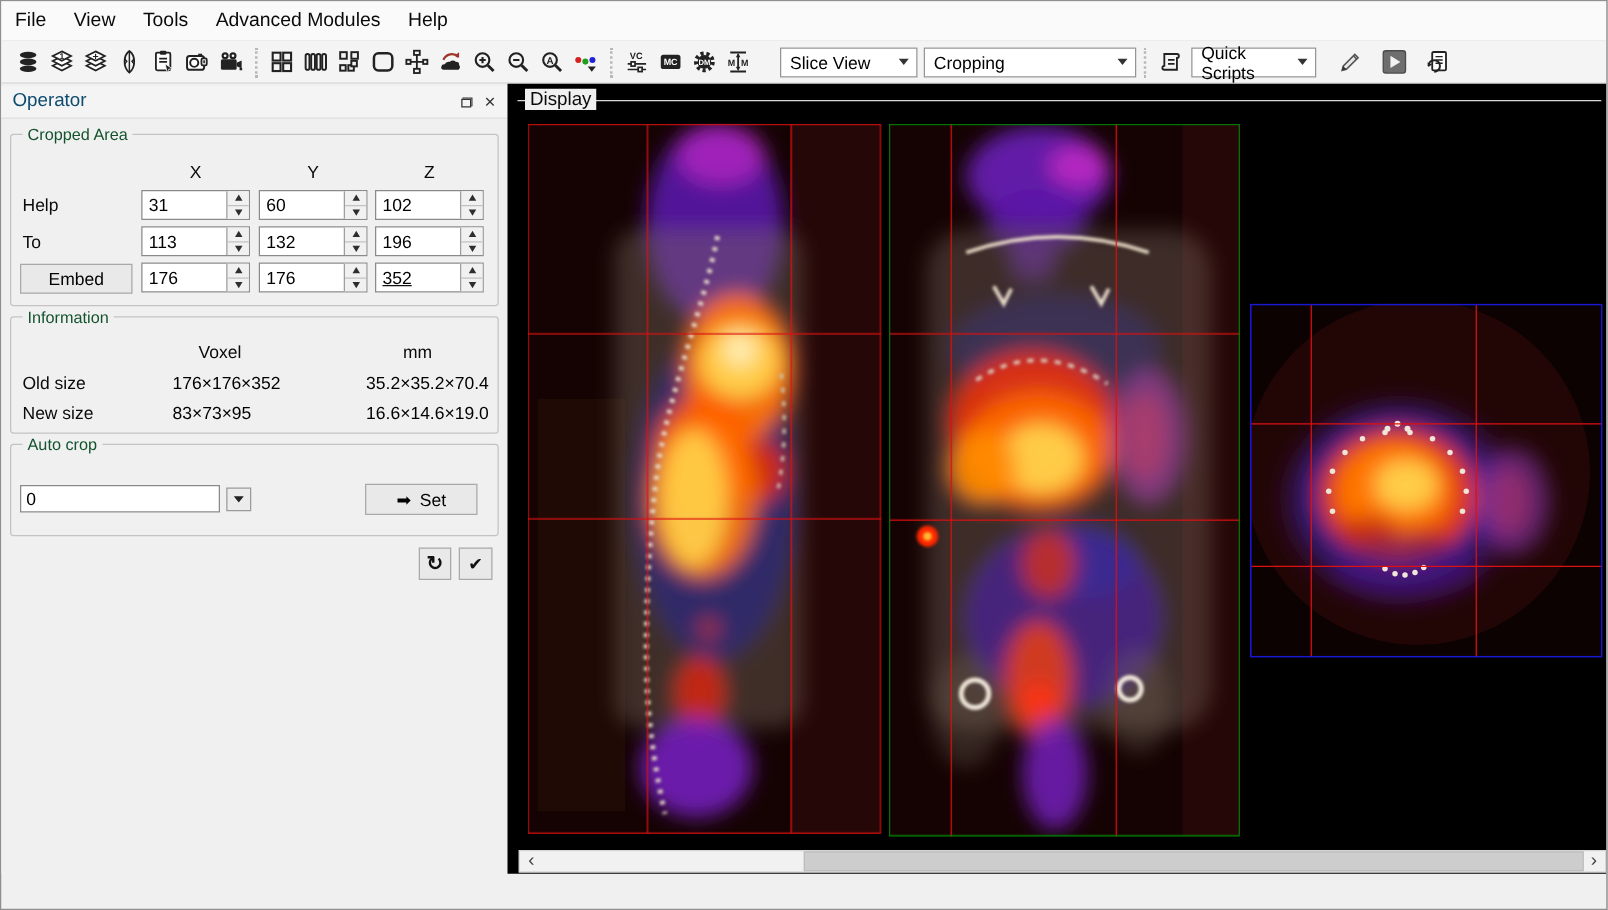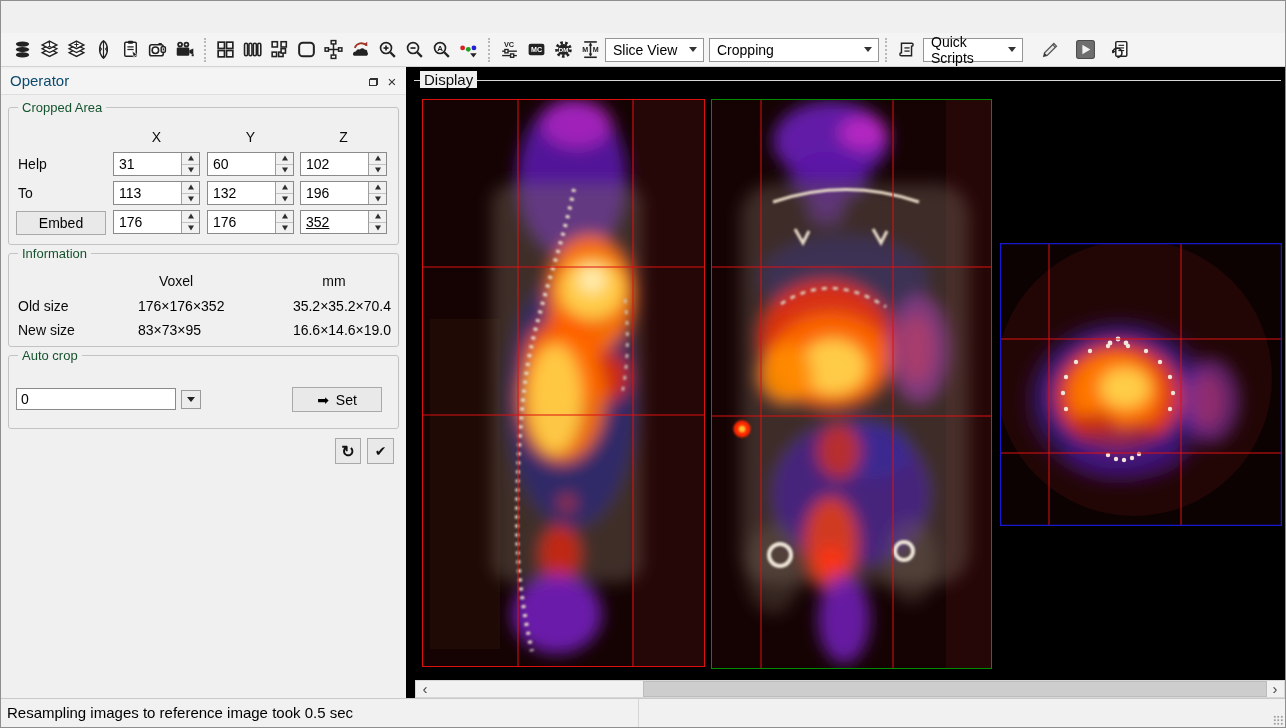--- a/index.html
+++ b/index.html
@@ -81,20 +81,27 @@
   .status-text{position:absolute;left:6px;top:5px;font-size:15px;color:#000;}
   .status-sep{position:absolute;left:637px;top:0;bottom:0;width:1px;background:#d6d6d6;}
   .size-grip{position:absolute;right:2px;bottom:2px;width:10px;height:10px;
     background-image:radial-gradient(#9a9a9a 1px,transparent 1.1px);background-size:3.5px 3.5px;}
 </style>
 </head>
 <body>
 
 <div id="window">
 
+  <div class="menubar">
+    <span class="menu-item">File</span>
+    <span class="menu-item">View</span>
+    <span class="menu-item">Tools</span>
+    <span class="menu-item">Advanced Modules</span>
+    <span class="menu-item">Help</span>
+  </div>
 
   <div class="toolbar">
 
     <button class="tbtn">
       <svg class="ticon" width="21" height="21" viewBox="0 0 20 20">
         <g fill="#222">
             <ellipse cx="10" cy="4.8" rx="6.3" ry="2.5"></ellipse>
             <ellipse cx="10" cy="10" rx="6.3" ry="2.5"></ellipse>
             <ellipse cx="10" cy="15.2" rx="6.3" ry="2.5"></ellipse>
           </g>
@@ -271,21 +278,21 @@
         <line x1="4" y1="2.8" x2="16" y2="2.8" stroke="#222" stroke-width="1.5"></line>
         <line x1="4" y1="17.4" x2="16" y2="17.4" stroke="#222" stroke-width="1.5"></line>
         <line x1="10" y1="4.4" x2="10" y2="15.8" stroke="#222" stroke-width="1.4"></line>
         <path d="M10 3.2 8.3 6.4 11.7 6.4Z" fill="#222"></path>
           <path d="M10 17 8.3 13.8 11.7 13.8Z" fill="#222"></path>
         <text x="5" y="12.8" text-anchor="middle" font-size="6.8" font-weight="bold" fill="#222">M</text>
         <text x="15" y="12.8" text-anchor="middle" font-size="6.8" font-weight="bold" fill="#222">M</text>
       </svg>
     </button>
 
-    <div class="combo" style="width:99px;margin-left:1px;">
+    <div class="combo" style="width:110px;margin-left:20px;">
       <span>Slice View</span>
       <span class="arr"></span>
     </div>
     <div class="combo" style="width:170px;margin-left:5px;">
       <span>Cropping</span>
       <span class="arr"></span>
     </div>
 
     <div class="tb-sep"></div>
 
@@ -593,19 +600,14 @@
       </svg>
     </div>
 
     <div class="hscroll">
       <span class="sb-arrow left"></span>
       <div class="sb-thumb"></div>
       <span class="sb-arrow right"></span>
     </div>
   </div>
 
-  <div class="statusbar">
-    <span class="status-text">Resampling images to reference image took 0.5 sec</span>
-    <div class="status-sep"></div>
-    <div class="size-grip"></div>
-  </div>
 
 </div>
 
 </body></html>

